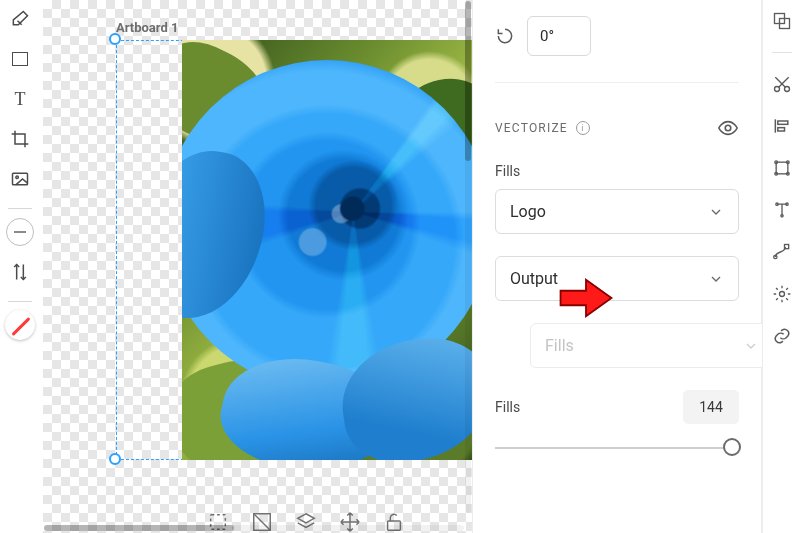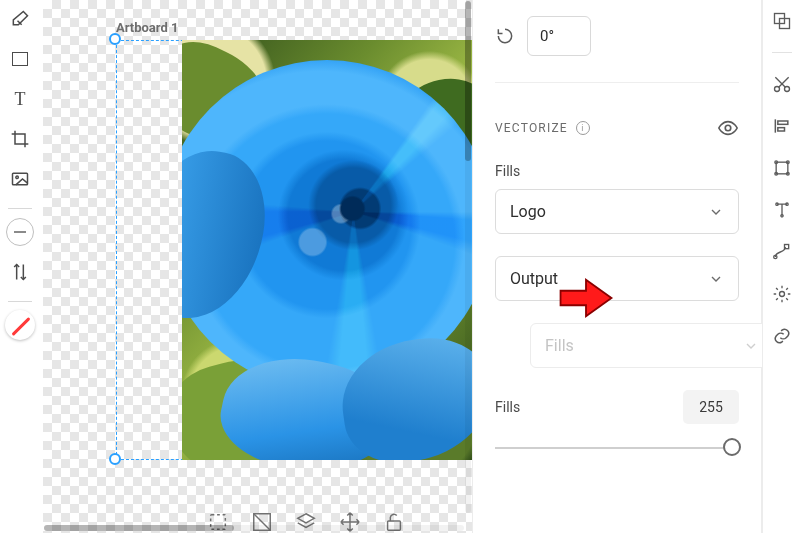--- a/index.html
+++ b/index.html
@@ -309,21 +309,21 @@
 
   <div class="select disabled">
     <span>Fills</span>
     <svg class="chev mut" viewBox="0 0 24 24" fill="none" stroke="currentColor" stroke-width="2">
         <path d="M6 9l6 6 6-6"></path>
       </svg>
   </div>
 
   <div class="colors-row">
     <div class="field-label" style="margin:0">Fills</div>
-    <div class="count-box">255</div>
+    <div class="count-box">144</div>
   </div>
   <div class="slider">
     <div class="slider-track"></div>
     <div class="slider-knob"></div>
   </div>
 </div>
 
 <div class="right-toolbar">
   <div class="rt-btn">
       <svg width="20" height="20" viewBox="0 0 24 24" fill="none" stroke="currentColor" stroke-width="1.6">

